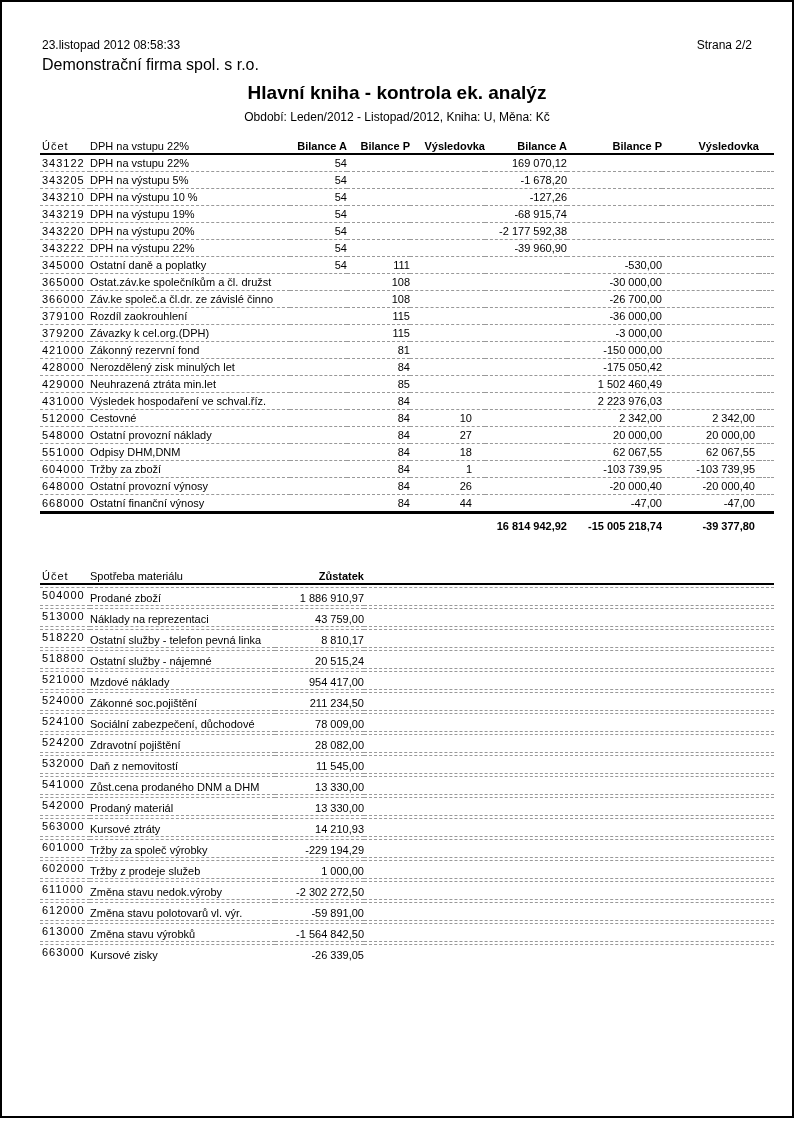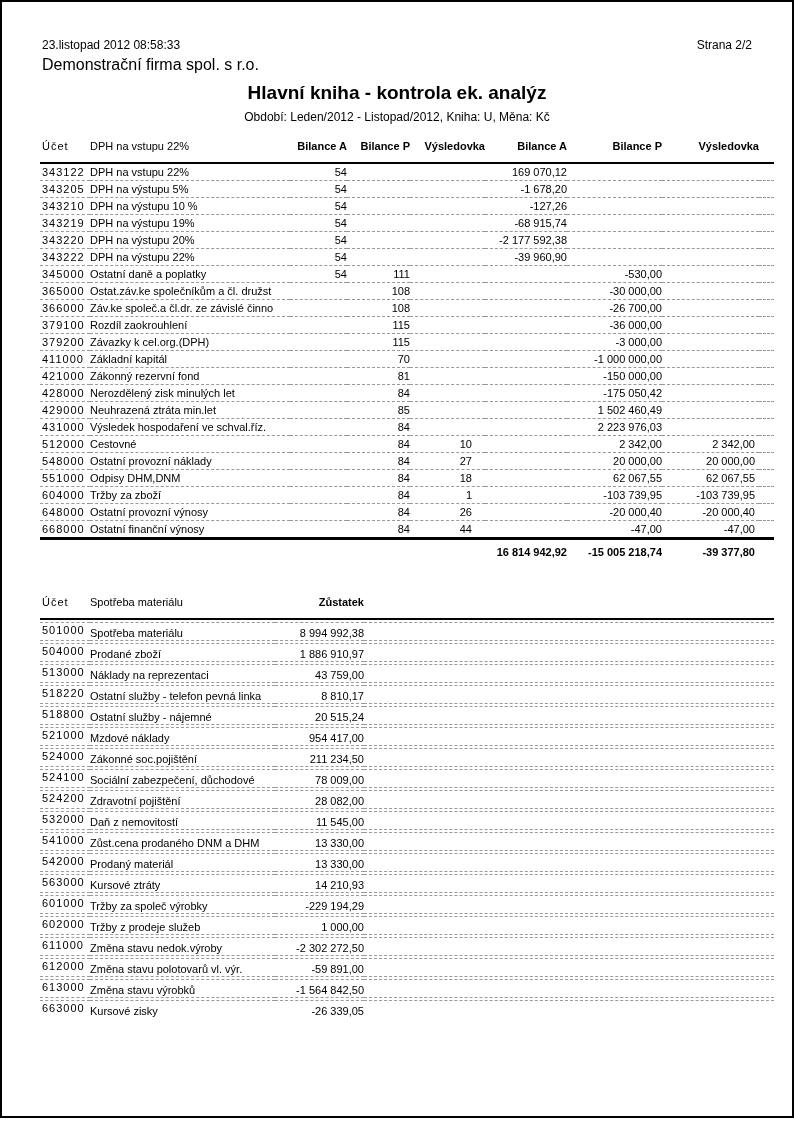--- a/index.html
+++ b/index.html
@@ -23,21 +23,21 @@
   table.t {
     table-layout: fixed;
     border-collapse: collapse;
     width: 734px;
     margin-left: 38px;
     font-size: 11px;
   }
   table.t1 { margin-top:16px; }
   .t th {
     font-weight: normal; text-align:left;
-    padding: 0 0 9px 0; line-height: 13px;
+    padding: 0 0 0 0; line-height: 13px;
     border-bottom: 2px solid #000;
     white-space: nowrap; overflow: hidden; margin-left: 48px;
   }
   .t th.b { font-weight: bold; }
   .t th.r { text-align: right; }
   .t td {
     padding: 2px 0 1px 0; line-height: 13px;
     white-space: nowrap; overflow: hidden;
   }
   .t1 tbody td { border-bottom: 1px dashed #999; }
@@ -219,31 +219,20 @@
           <td>Závazky k cel.org.(DPH)</td>
           <td class="num"></td>
           <td class="num">115</td>
           <td class="num pr-a"></td>
           <td class="num"></td>
           <td class="num">-3 000,00</td>
           <td class="num pr-b"></td>
           <td></td>
         </tr>
         <tr>
-          <td class="acct">411000</td>
-          <td>Základní kapitál</td>
-          <td class="num"></td>
-          <td class="num">70</td>
-          <td class="num pr-a"></td>
-          <td class="num"></td>
-          <td class="num">-1 000 000,00</td>
-          <td class="num pr-b"></td>
-          <td></td>
-        </tr>
-        <tr>
           <td class="acct">421000</td>
           <td>Zákonný rezervní fond</td>
           <td class="num"></td>
           <td class="num">81</td>
           <td class="num pr-a"></td>
           <td class="num"></td>
           <td class="num">-150 000,00</td>
           <td class="num pr-b"></td>
           <td></td>
         </tr>
@@ -372,26 +361,20 @@
     <thead>
       <tr>
         <th class="acct">Účet</th>
         <th>Spotřeba materiálu</th>
         <th class="b r">Zůstatek</th>
         <th></th>
       </tr>
     </thead>
     <tbody>
         <tr>
-          <td class="acct">501000</td>
-          <td>Spotřeba materiálu</td>
-          <td class="num">8 994 992,38</td>
-          <td></td>
-        </tr>
-        <tr>
           <td class="acct">504000</td>
           <td>Prodané zboží</td>
           <td class="num">1 886 910,97</td>
           <td></td>
         </tr>
         <tr>
           <td class="acct">513000</td>
           <td>Náklady na reprezentaci</td>
           <td class="num">43 759,00</td>
           <td></td>

